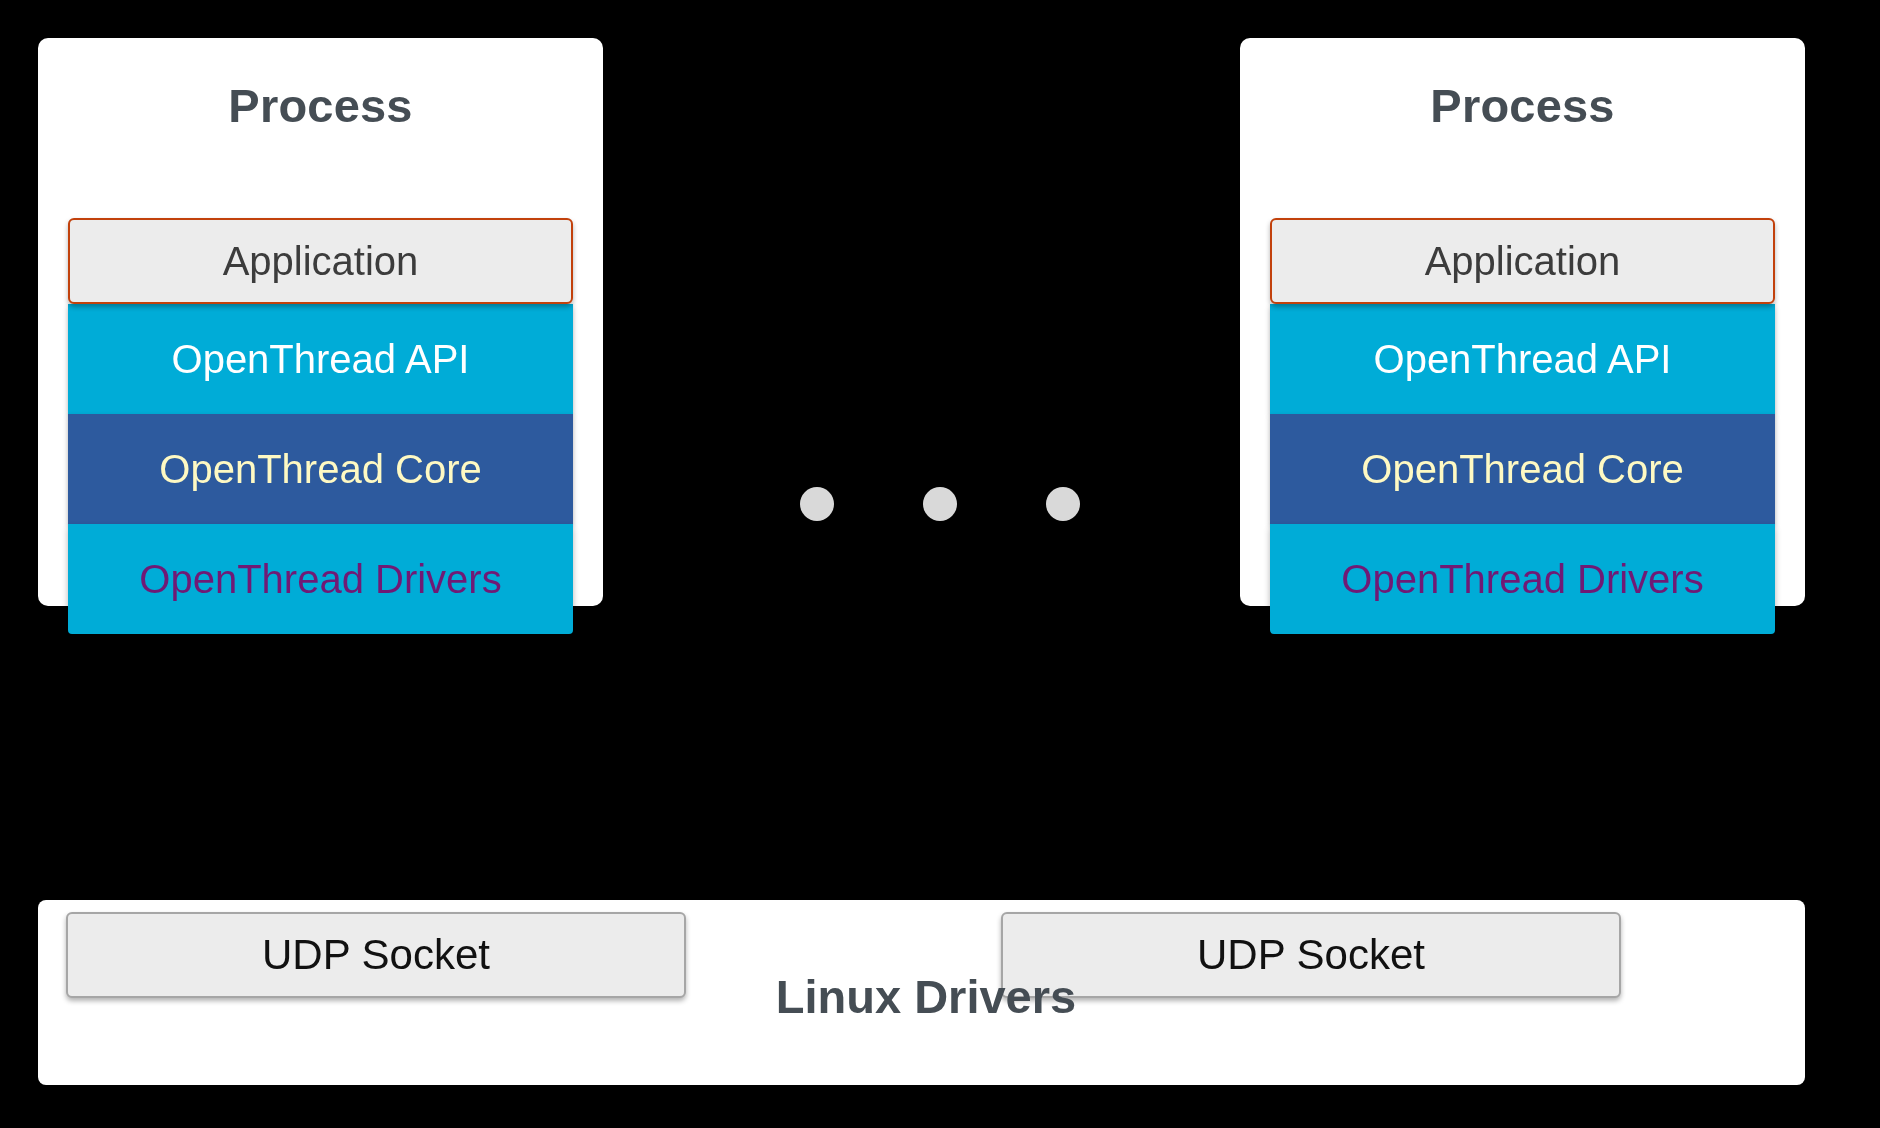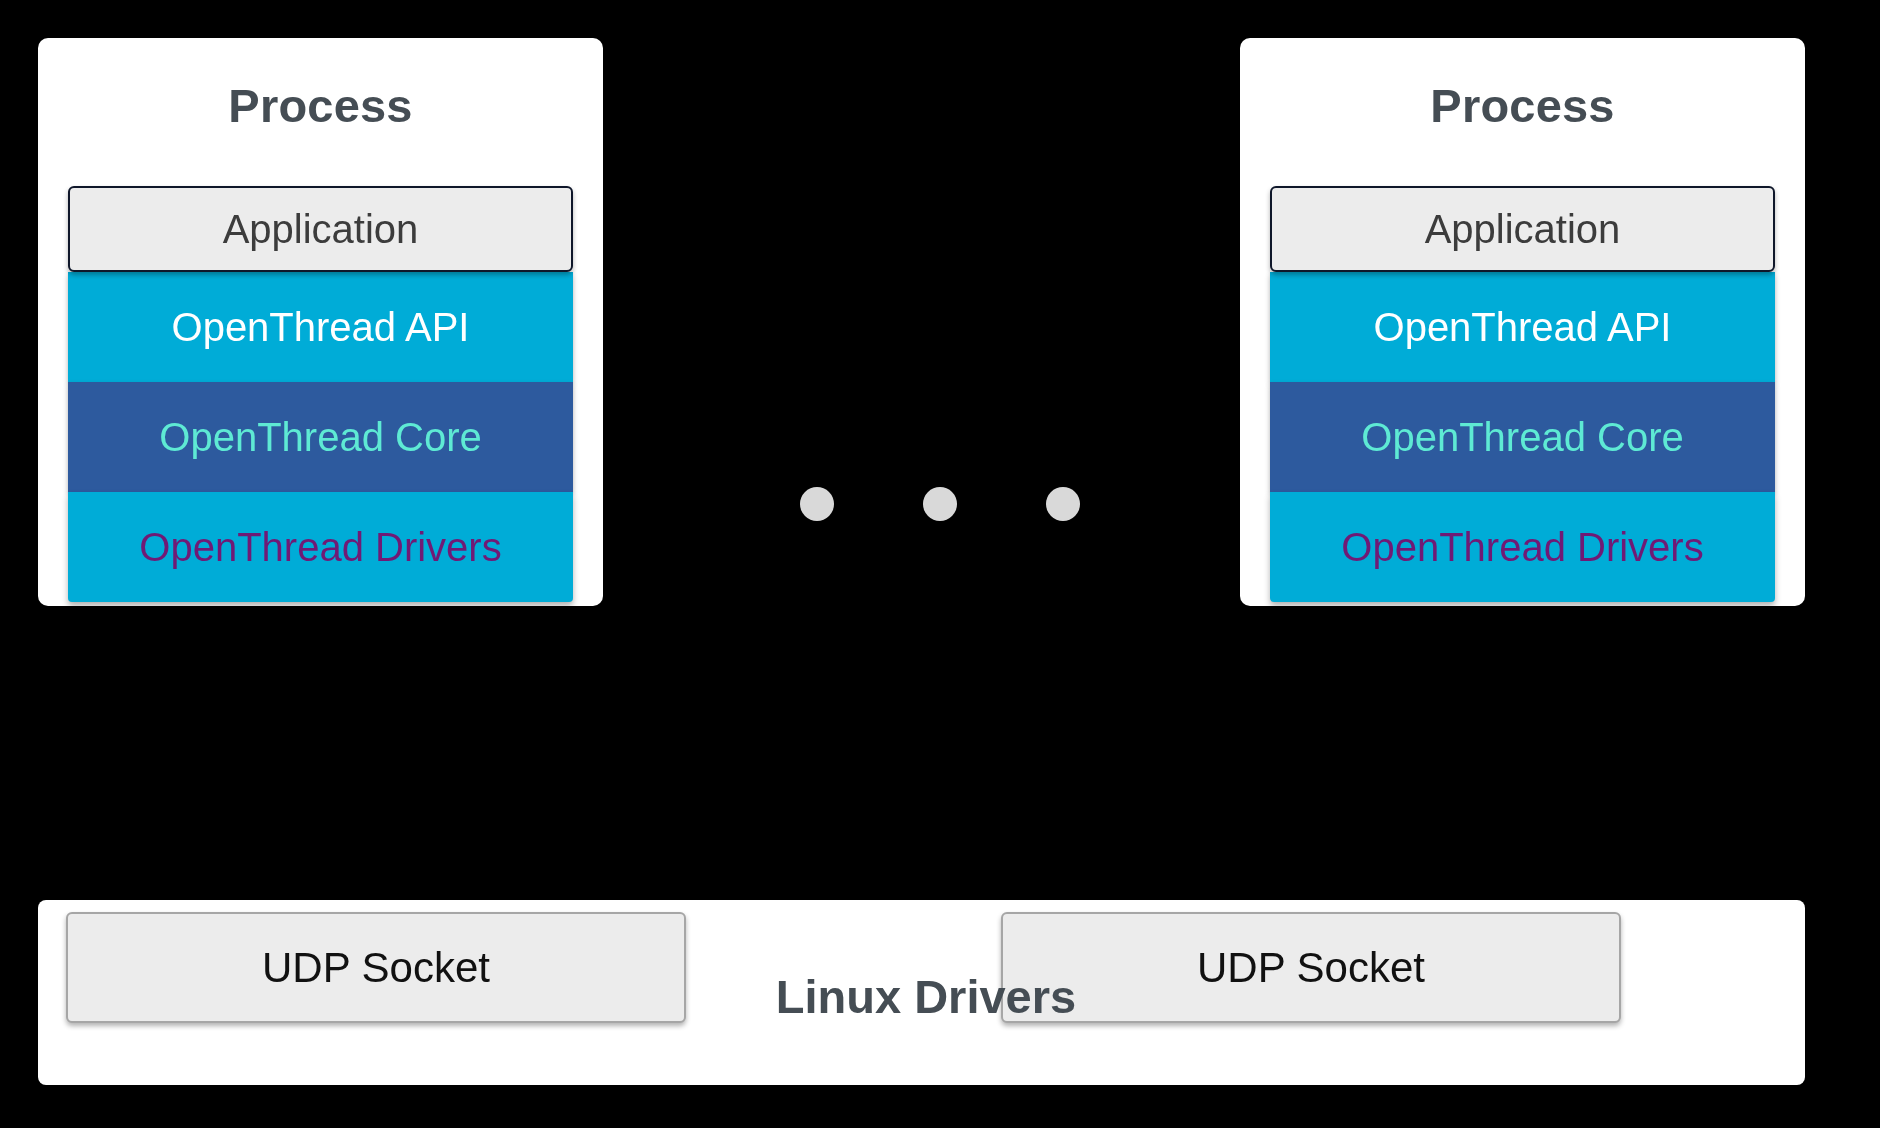--- a/index.html
+++ b/index.html
@@ -51,36 +51,37 @@
     height: 110px;
     display: flex;
     align-items: center;
     justify-content: center;
     font-size: 40px;
     line-height: 1;
     box-sizing: border-box;
   }
   .layer-app {
     background: #ececec;
-    border: 2px solid #0f172a;
+    border: 2px solid #c2410c;
     border-radius: 6px;
     color: #3c3c3c;
     box-shadow: 0 3px 5px rgba(0,0,0,0.30);
     height: 86px;
     z-index: 3;
+    margin-top: 32px;
   }
   .layer-api {
     background: #00acd7;
     color: #ffffff;
     box-shadow: 0 3px 5px rgba(0,0,0,0.30);
     z-index: 2;
   }
   .layer-core {
     background: #2d5a9e;
-    color: #5eead4;
+    color: #fef9c3;
     box-shadow: 0 3px 5px rgba(0,0,0,0.30);
     z-index: 2;
   }
   .layer-drivers {
     background: #00acd7;
     color: #701a75;
     border-bottom-left-radius: 4px;
     border-bottom-right-radius: 4px;
     box-shadow: 0 4px 6px rgba(0,0,0,0.30);
     z-index: 2;
@@ -121,21 +122,21 @@
     width: 1767px;
     height: 185px;
     background: #ffffff;
     border-radius: 8px;
     box-shadow: 0 2px 4px rgba(0,0,0,0.35);
   }
   .udp-box {
     position: absolute;
     top: 12px;
     width: 620px;
-    height: 111px;
+    height: 86px;
     background: #ececec;
     border: 2px solid #a6a6a6;
     border-radius: 6px;
     box-sizing: border-box;
     display: flex;
     align-items: center;
     justify-content: center;
     font-size: 42px;
     color: #111111;
     box-shadow: 0 3px 5px rgba(0,0,0,0.30);

